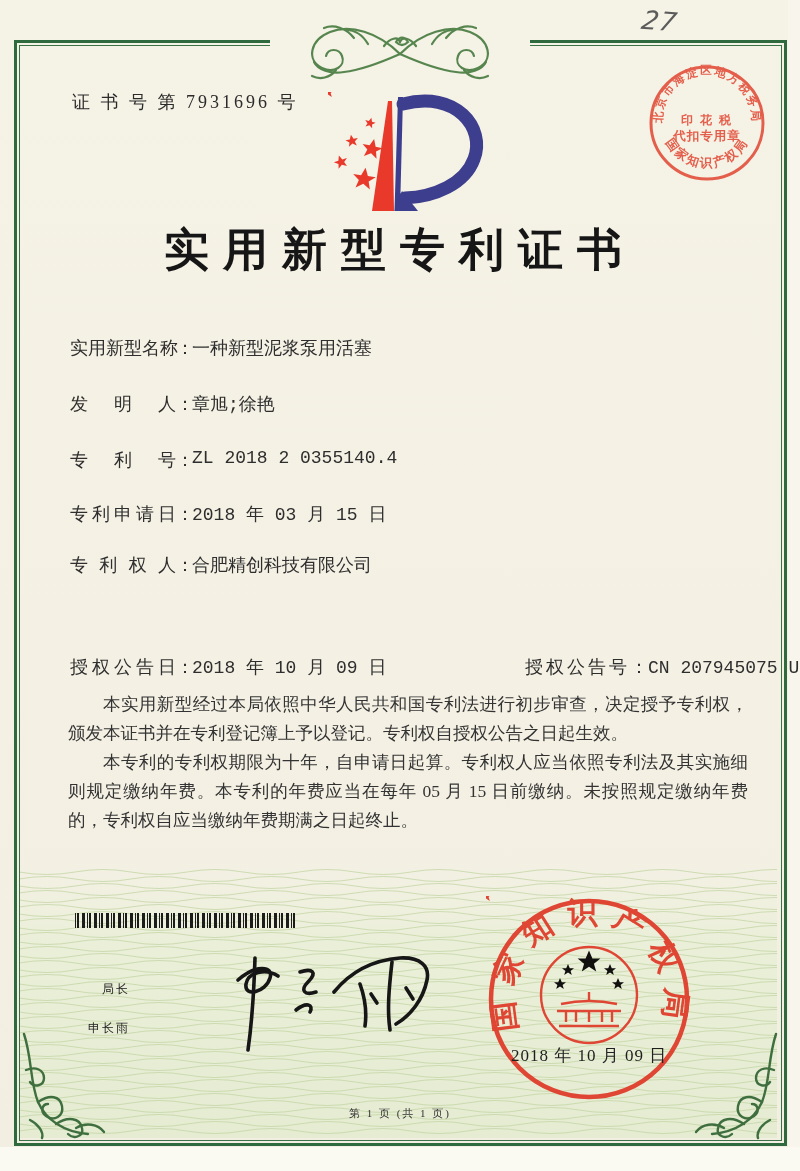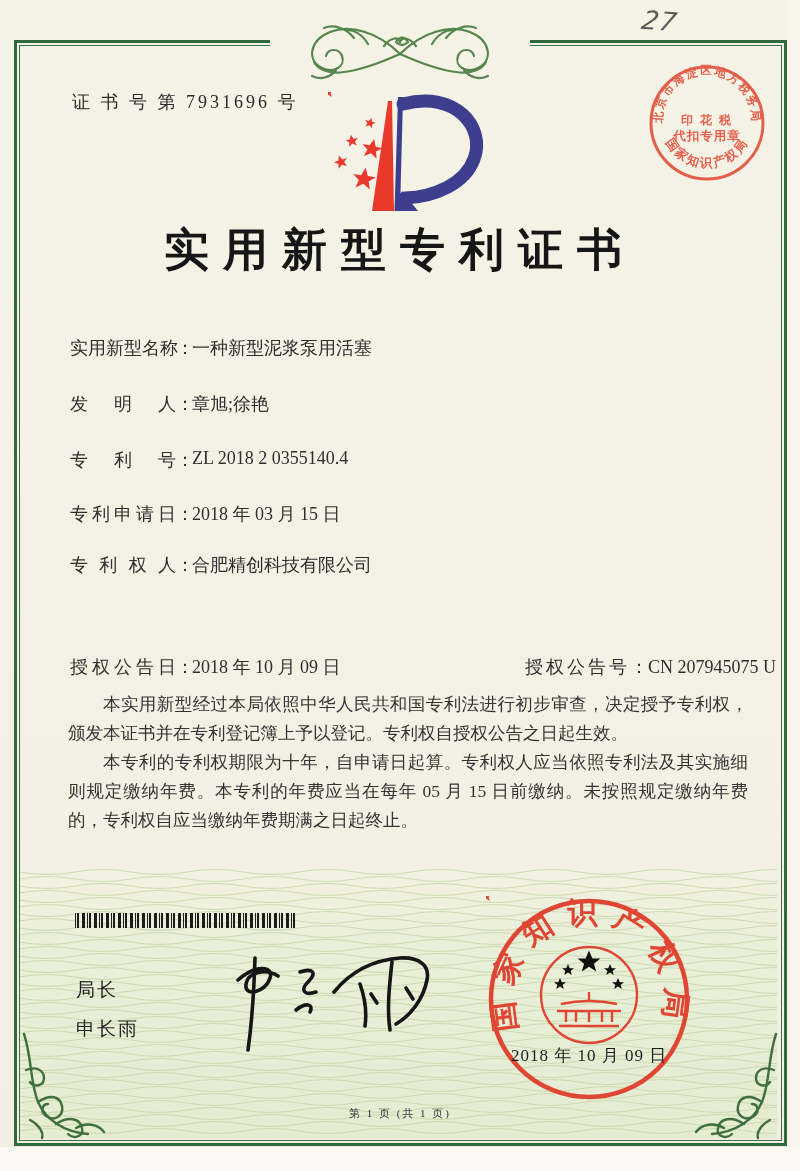--- a/index.html
+++ b/index.html
@@ -29,37 +29,37 @@
   .cert-no{position:absolute;left:72px;top:90px;font-size:18px;color:#2b2b2b;letter-spacing:3px;}
 
   .cnipa-logo{position:absolute;left:328px;top:92px;width:184px;height:130px;}
 
   .tax-stamp{position:absolute;left:644px;top:60px;width:126px;height:126px;opacity:.85;}
   .tax-stamp text{fill:#e24631;font-weight:700;}
 
   .title{position:absolute;left:0;top:220px;width:100%;text-align:center;
          font-size:45px;font-weight:700;color:#161616;letter-spacing:14px;}
 
-  .field-row{position:absolute;left:70px;font-size:18px;color:#2e2e2e;white-space:nowrap;}
+  .field-row{position:absolute;left:70px;font-size:18px;color:#2e2e2e;white-space:nowrap;font-family:Liberation Mono, monospace;}
   .lbl{display:inline-block;width:106px;text-align:justify;text-align-last:justify;vertical-align:top;}
   .colon{display:inline-block;width:16px;vertical-align:top;}
   .val{display:inline-block;vertical-align:top;}
   .addr2{margin-left:122px;margin-top:9px;}
   .grant-no{position:absolute;left:455px;top:0;font-size:18px;color:#2e2e2e;}
   .grant-no .lbl2{letter-spacing:3px;text-align:center;}
 
   .body-text{position:absolute;left:68px;top:690px;width:680px;font-size:17.5px;
              line-height:29px;color:#333;text-align:justify;}
   .body-text p{margin:0;text-indent:2em;}
 
   .barcode{position:absolute;left:75px;top:913px;width:222px;height:15px;overflow:hidden;
            white-space:nowrap;font-size:0;}
   .barcode i{display:inline-block;height:100%;background:#1c1c1c;}
 
-  .officer{position:absolute;left:76px;top:970px;font-size:19px;color:#222;line-height:39px;letter-spacing:2px;}
+  .officer{position:absolute;left:88px;top:970px;font-size:12px;color:#222;line-height:39px;letter-spacing:2px;text-align:right;}
 
   .signature{position:absolute;left:208px;top:942px;width:245px;height:125px;}
   .signature path{fill:none;stroke:#161616;stroke-width:3.6;stroke-linecap:round;stroke-linejoin:round;}
 
   .seal{position:absolute;left:486px;top:896px;width:206px;height:206px;opacity:.93;}
   .seal .ring{fill:none;stroke:#df3a28;stroke-width:4.5;}
   .seal text{fill:#df3a28;font-weight:700;}
   .seal .emblem{stroke:#df3a28;fill:none;stroke-width:2.4;}
   .seal-date{position:absolute;left:486px;top:1044px;width:206px;text-align:center;
              font-size:17px;color:#1f1f1f;letter-spacing:1px;}

